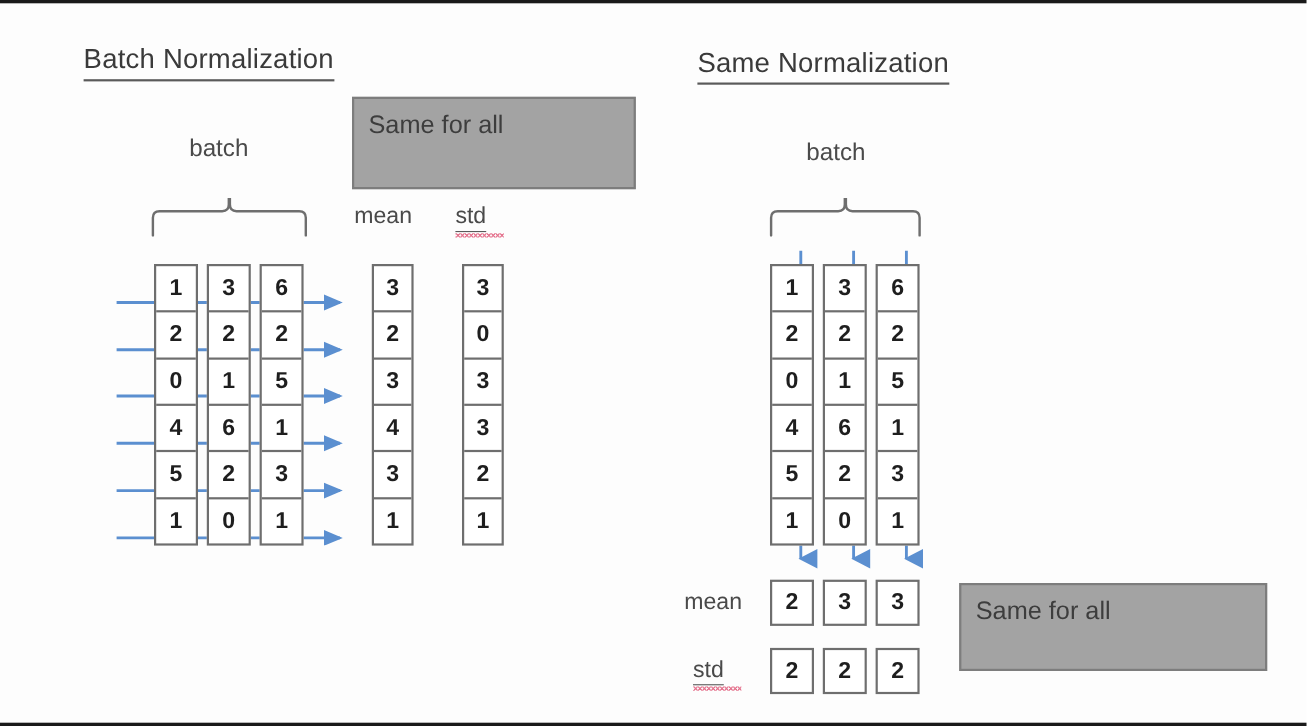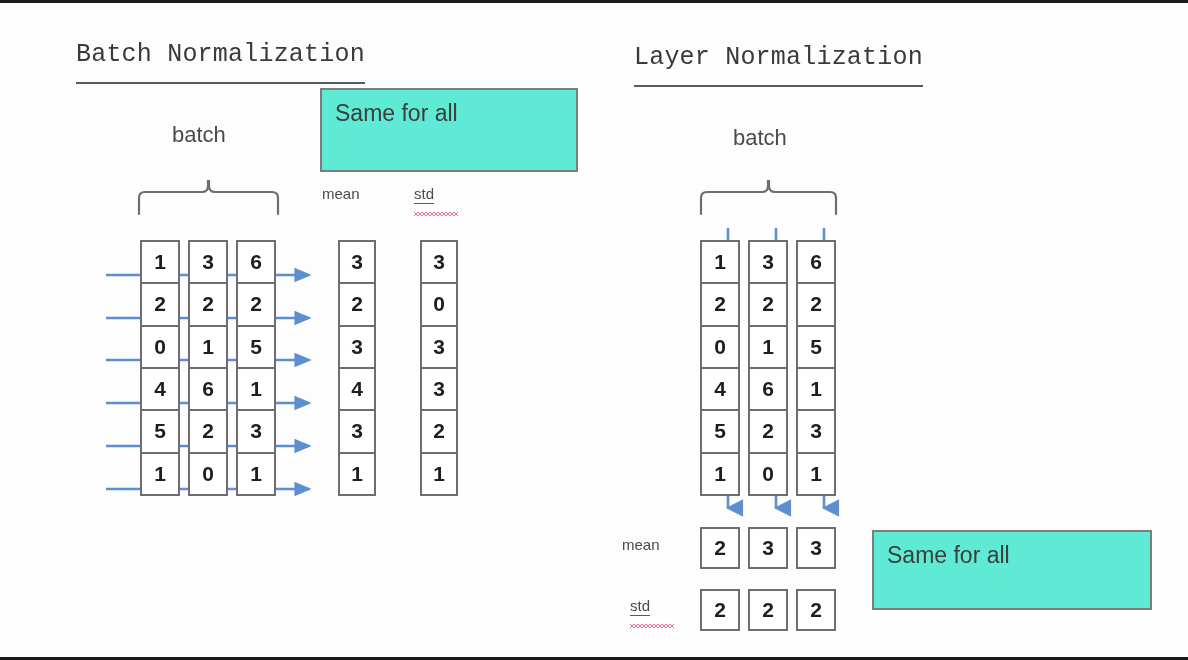--- a/index.html
+++ b/index.html
@@ -27,27 +27,27 @@
   .edge-top { top: 0; }
   .edge-bottom { bottom: 0; }
 
   .section-title {
     position: absolute;
     font-size: 25px;
     color: #3a3a3a;
     letter-spacing: 0.2px;
     white-space: nowrap;
     border-bottom: 2px solid #5a5a5a;
-    padding-bottom: 13px;
-    font-family: Liberation Mono, monospace;
+    padding-bottom: 3px;
+    font-family: Liberation Sans, sans-serif;
   }
 
   .label-text {
     position: absolute;
-    font-size: 15px;
+    font-size: 21px;
     color: #4a4a4a;
     white-space: nowrap;
     font-family: "Liberation Sans", sans-serif;
   }
   .label-text.misspelled {
     border-bottom: 1px solid #5a5a5a;
     padding-bottom: 1px;
   }
   .squiggle {
     position: absolute;
@@ -56,21 +56,21 @@
       linear-gradient(45deg, transparent 40%, #e05a7a 40%, #e05a7a 60%, transparent 60%),
       linear-gradient(-45deg, transparent 40%, #e05a7a 40%, #e05a7a 60%, transparent 60%);
     background-size: 4px 4px;
     background-repeat: repeat-x;
     opacity: 0.85;
   }
 
   .callout {
     position: absolute;
     border: 2px solid #7d7d7d;
-    background: #5eead4;
+    background: #a3a3a3;
     box-sizing: border-box;
     padding: 9px 13px;
     font-size: 23px;
     line-height: 1.25;
     color: #3d3d3d;
     font-family: "Liberation Sans", sans-serif;
   }
 
   
   .col {
@@ -193,21 +193,21 @@
 
   <div class="col" style="left:420px; top:240px; width:38px; height:256px;">
     <div class="cell">3</div>
     <div class="cell">0</div>
     <div class="cell">3</div>
     <div class="cell">3</div>
     <div class="cell">2</div>
     <div class="cell">1</div>
   </div>
 
-  <div class="section-title" style="left:634px; top:43px;">Layer Normalization</div>
+  <div class="section-title" style="left:634px; top:43px;">Same Normalization</div>
 
   <div class="label-text" style="left:733px; top:125px; font-size:22px;">batch</div>
 
   <svg class="brace" style="left:694px; top:180px;" width="152" height="36" viewBox="0 0 152 36">
     <path d="M7,34 L7,18 Q7,12 13,12 L68,12 Q74,12 74,6 L74,1 L75,1 L75,6 Q75,12 81,12 L136,12 Q142,12 142,18 L142,34" fill="none" stroke="#6e6e6e" stroke-width="2.2" stroke-linecap="round"></path>
   </svg>
 
   <svg class="arrow-v" style="left:694px; top:226px;" width="152" height="292" viewBox="0 0 152 292">
     <defs>
       <marker id="avD" markerWidth="7" markerHeight="7" refX="3.2" refY="5.6" orient="auto">

